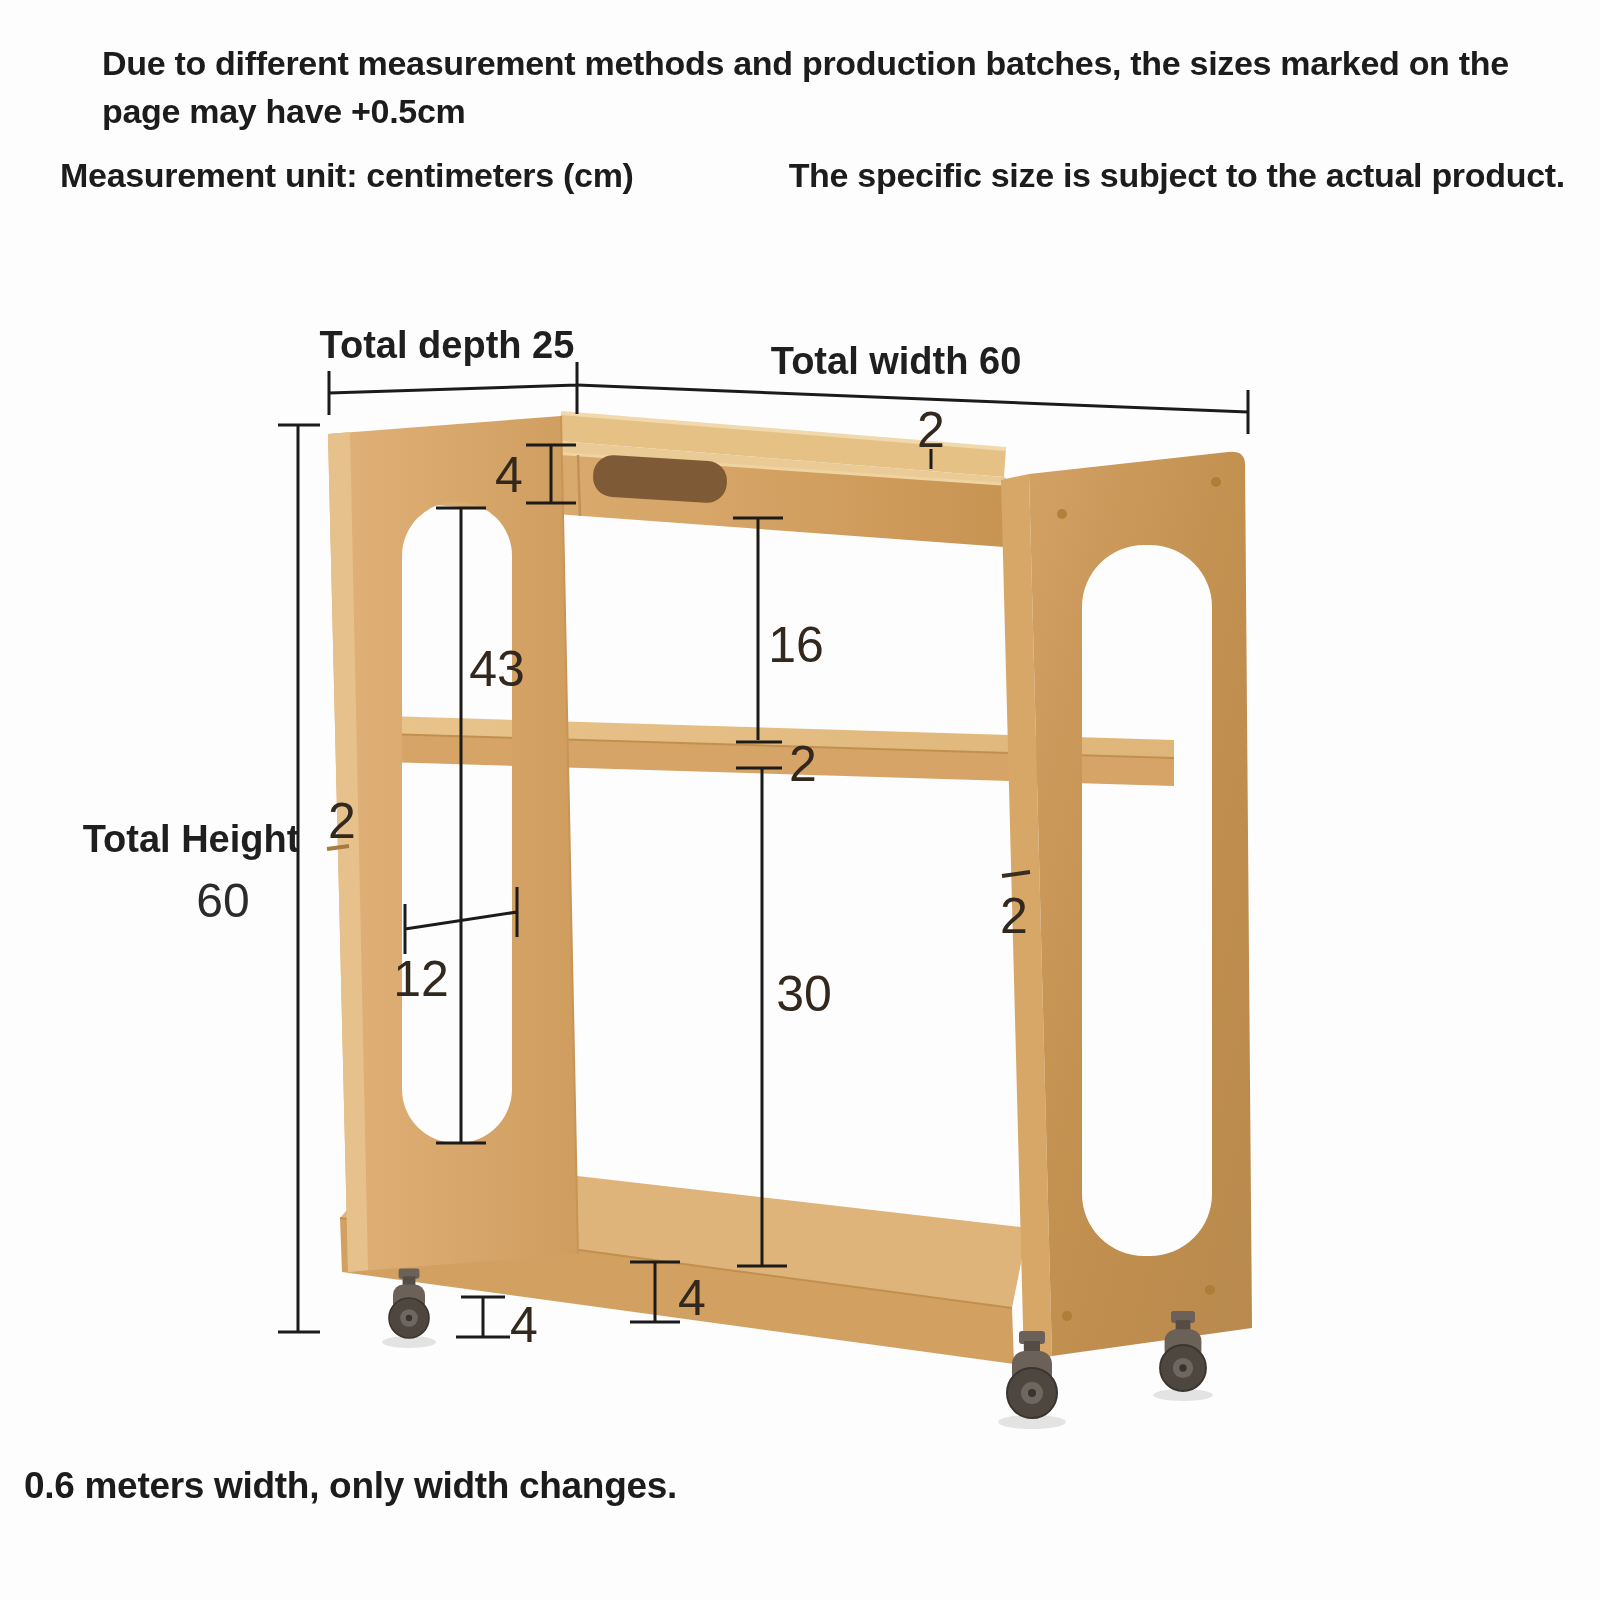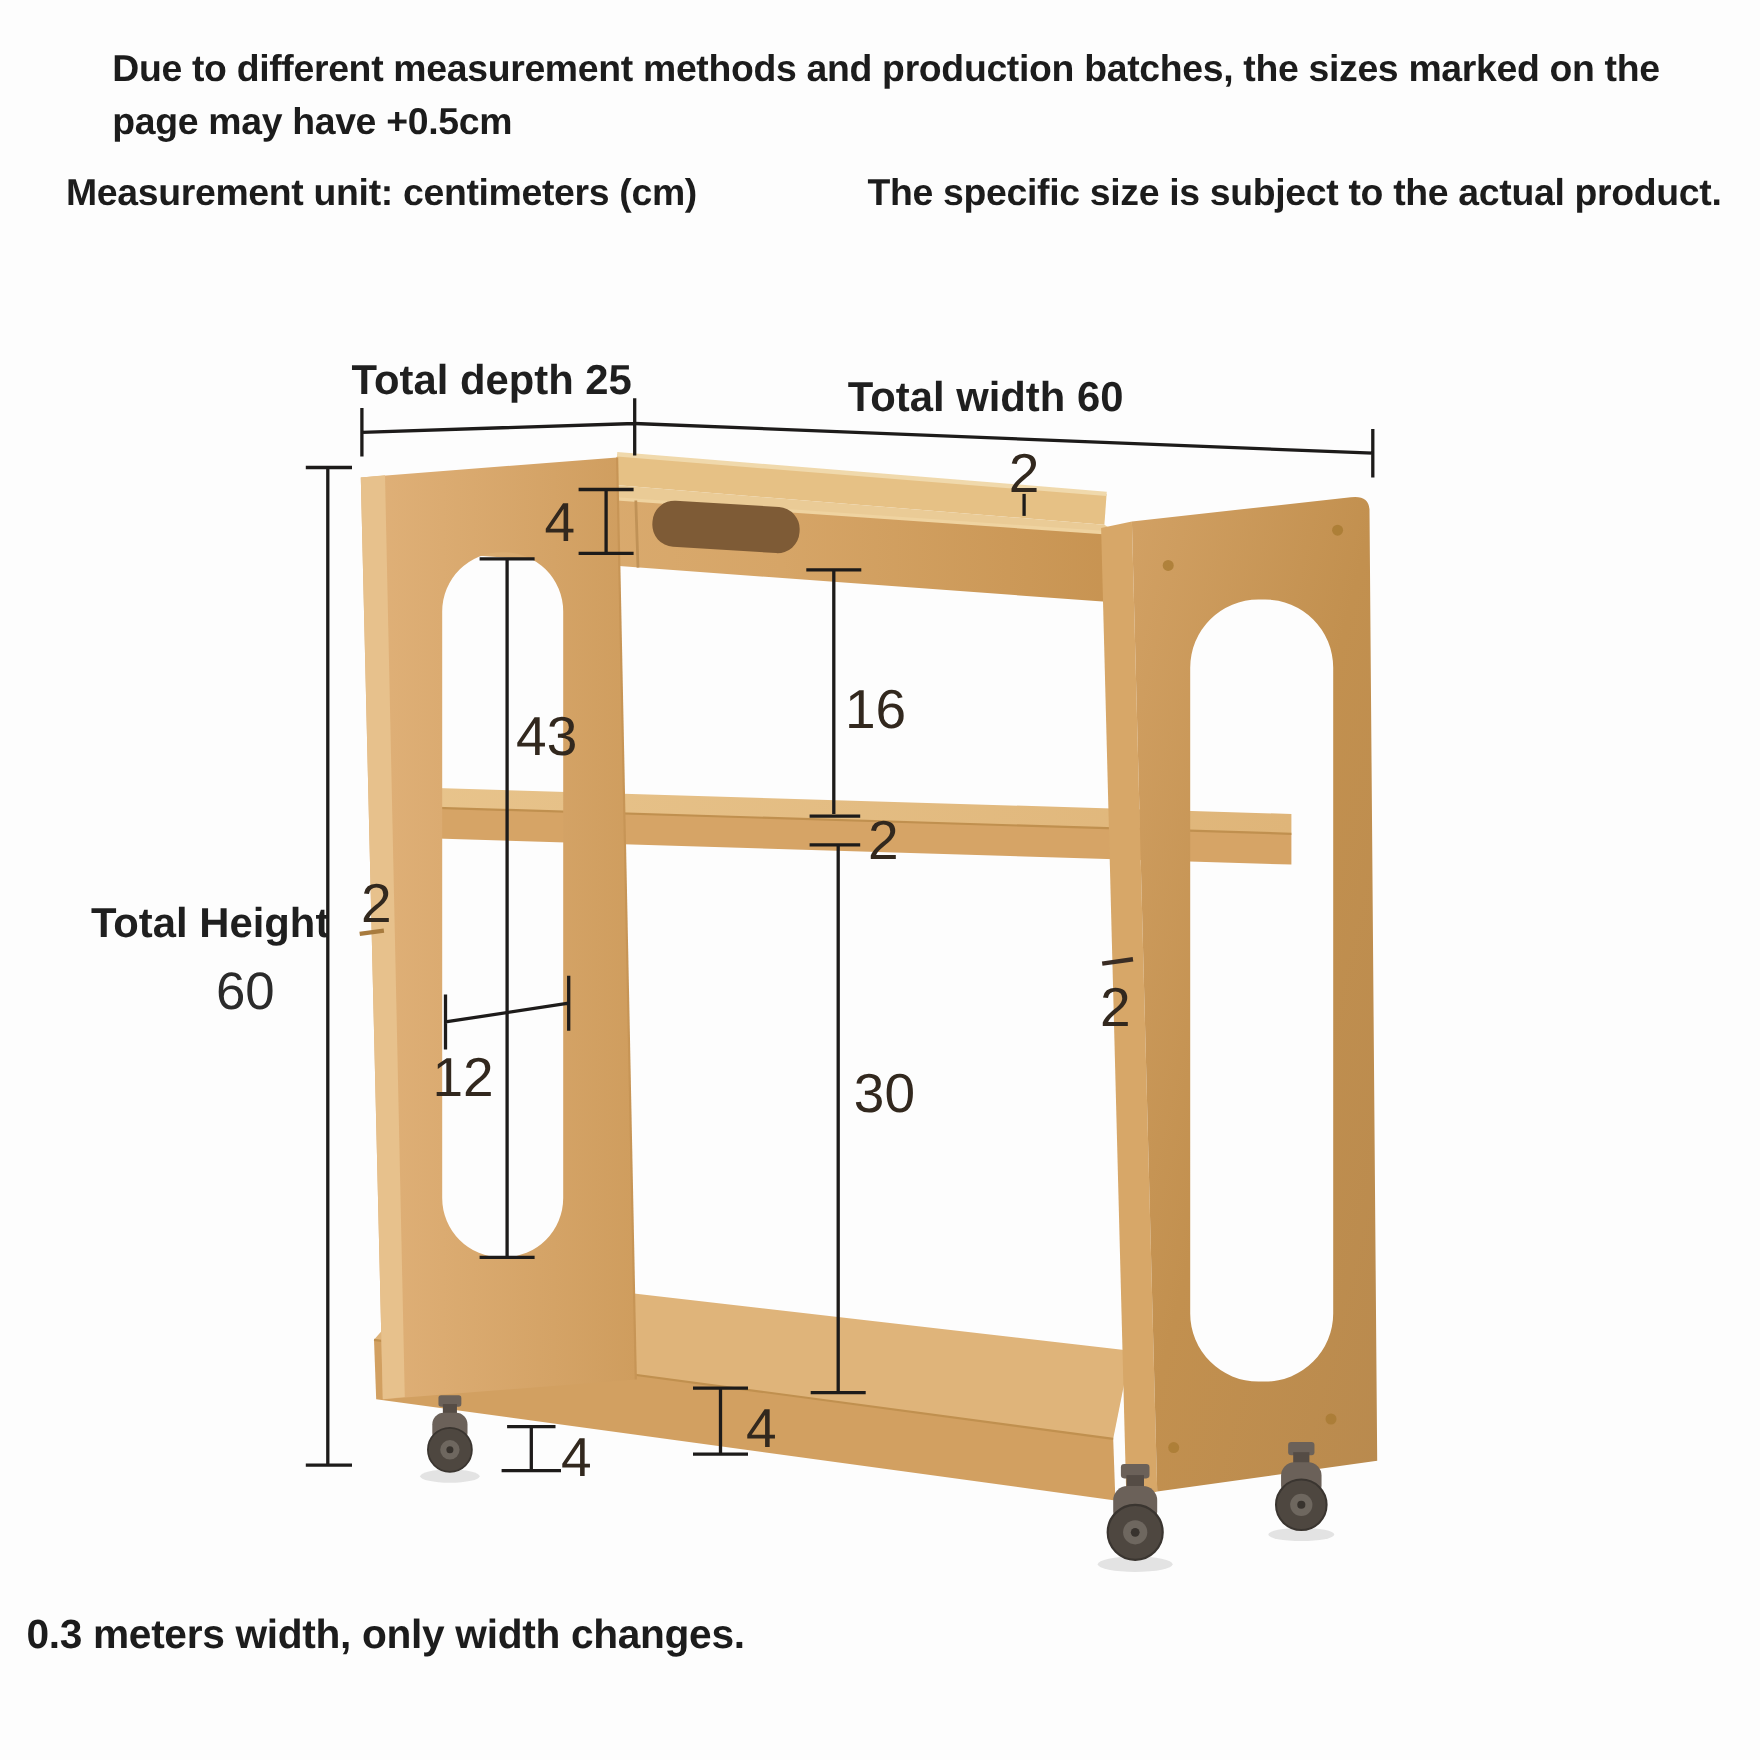--- a/index.html
+++ b/index.html
@@ -172,15 +172,15 @@
     <text x="804" y="1011" class="dim-num t-mid">30</text>
     <text x="692" y="1315" class="dim-num t-mid">4</text>
     <text x="524" y="1342" class="dim-num t-mid">4</text>
   </svg>
 
   <div class="hdr disclaimer">Due to different measurement methods and production batches, the sizes marked on the page may have +0.5cm</div>
   <div class="hdr note-row">
     <span>Measurement unit: centimeters (cm)</span>
     <span>The specific size is subject to the actual product.</span>
   </div>
-  <div class="hdr variant-note">0.3 meters width, only width changes.</div>
+  <div class="hdr variant-note">0.6 meters width, only width changes.</div>
 
 </div>
 
 </body></html>

